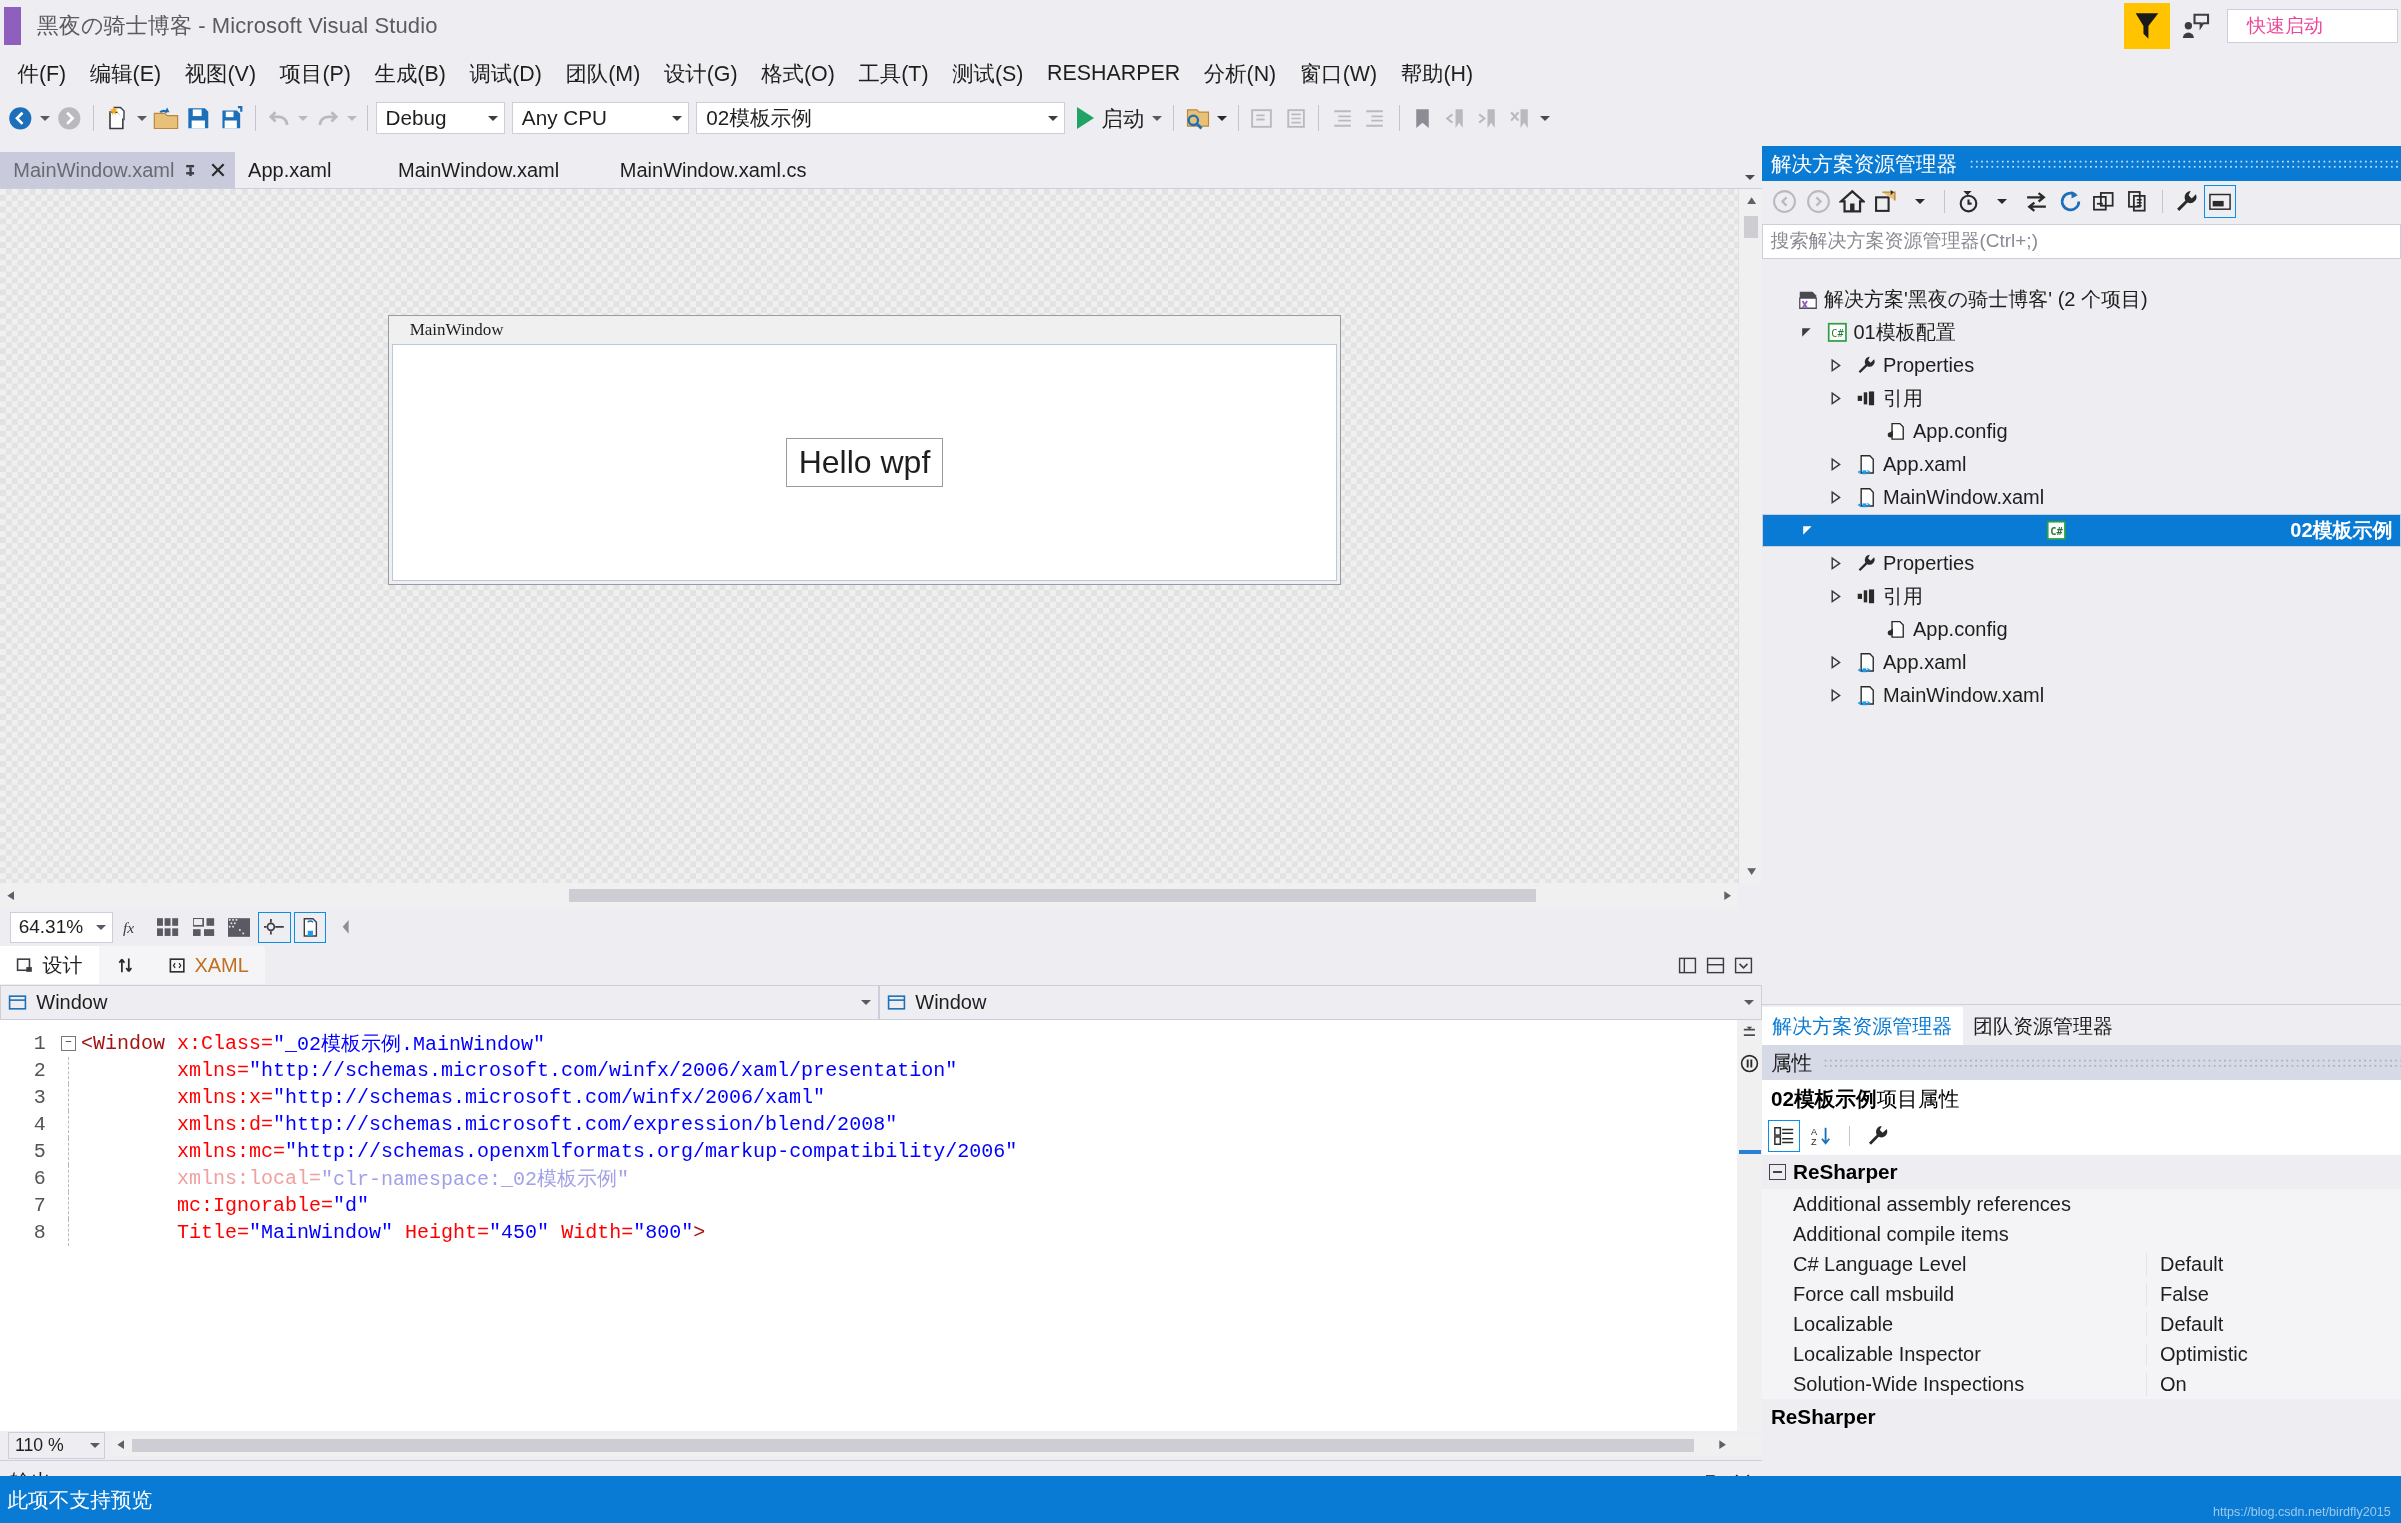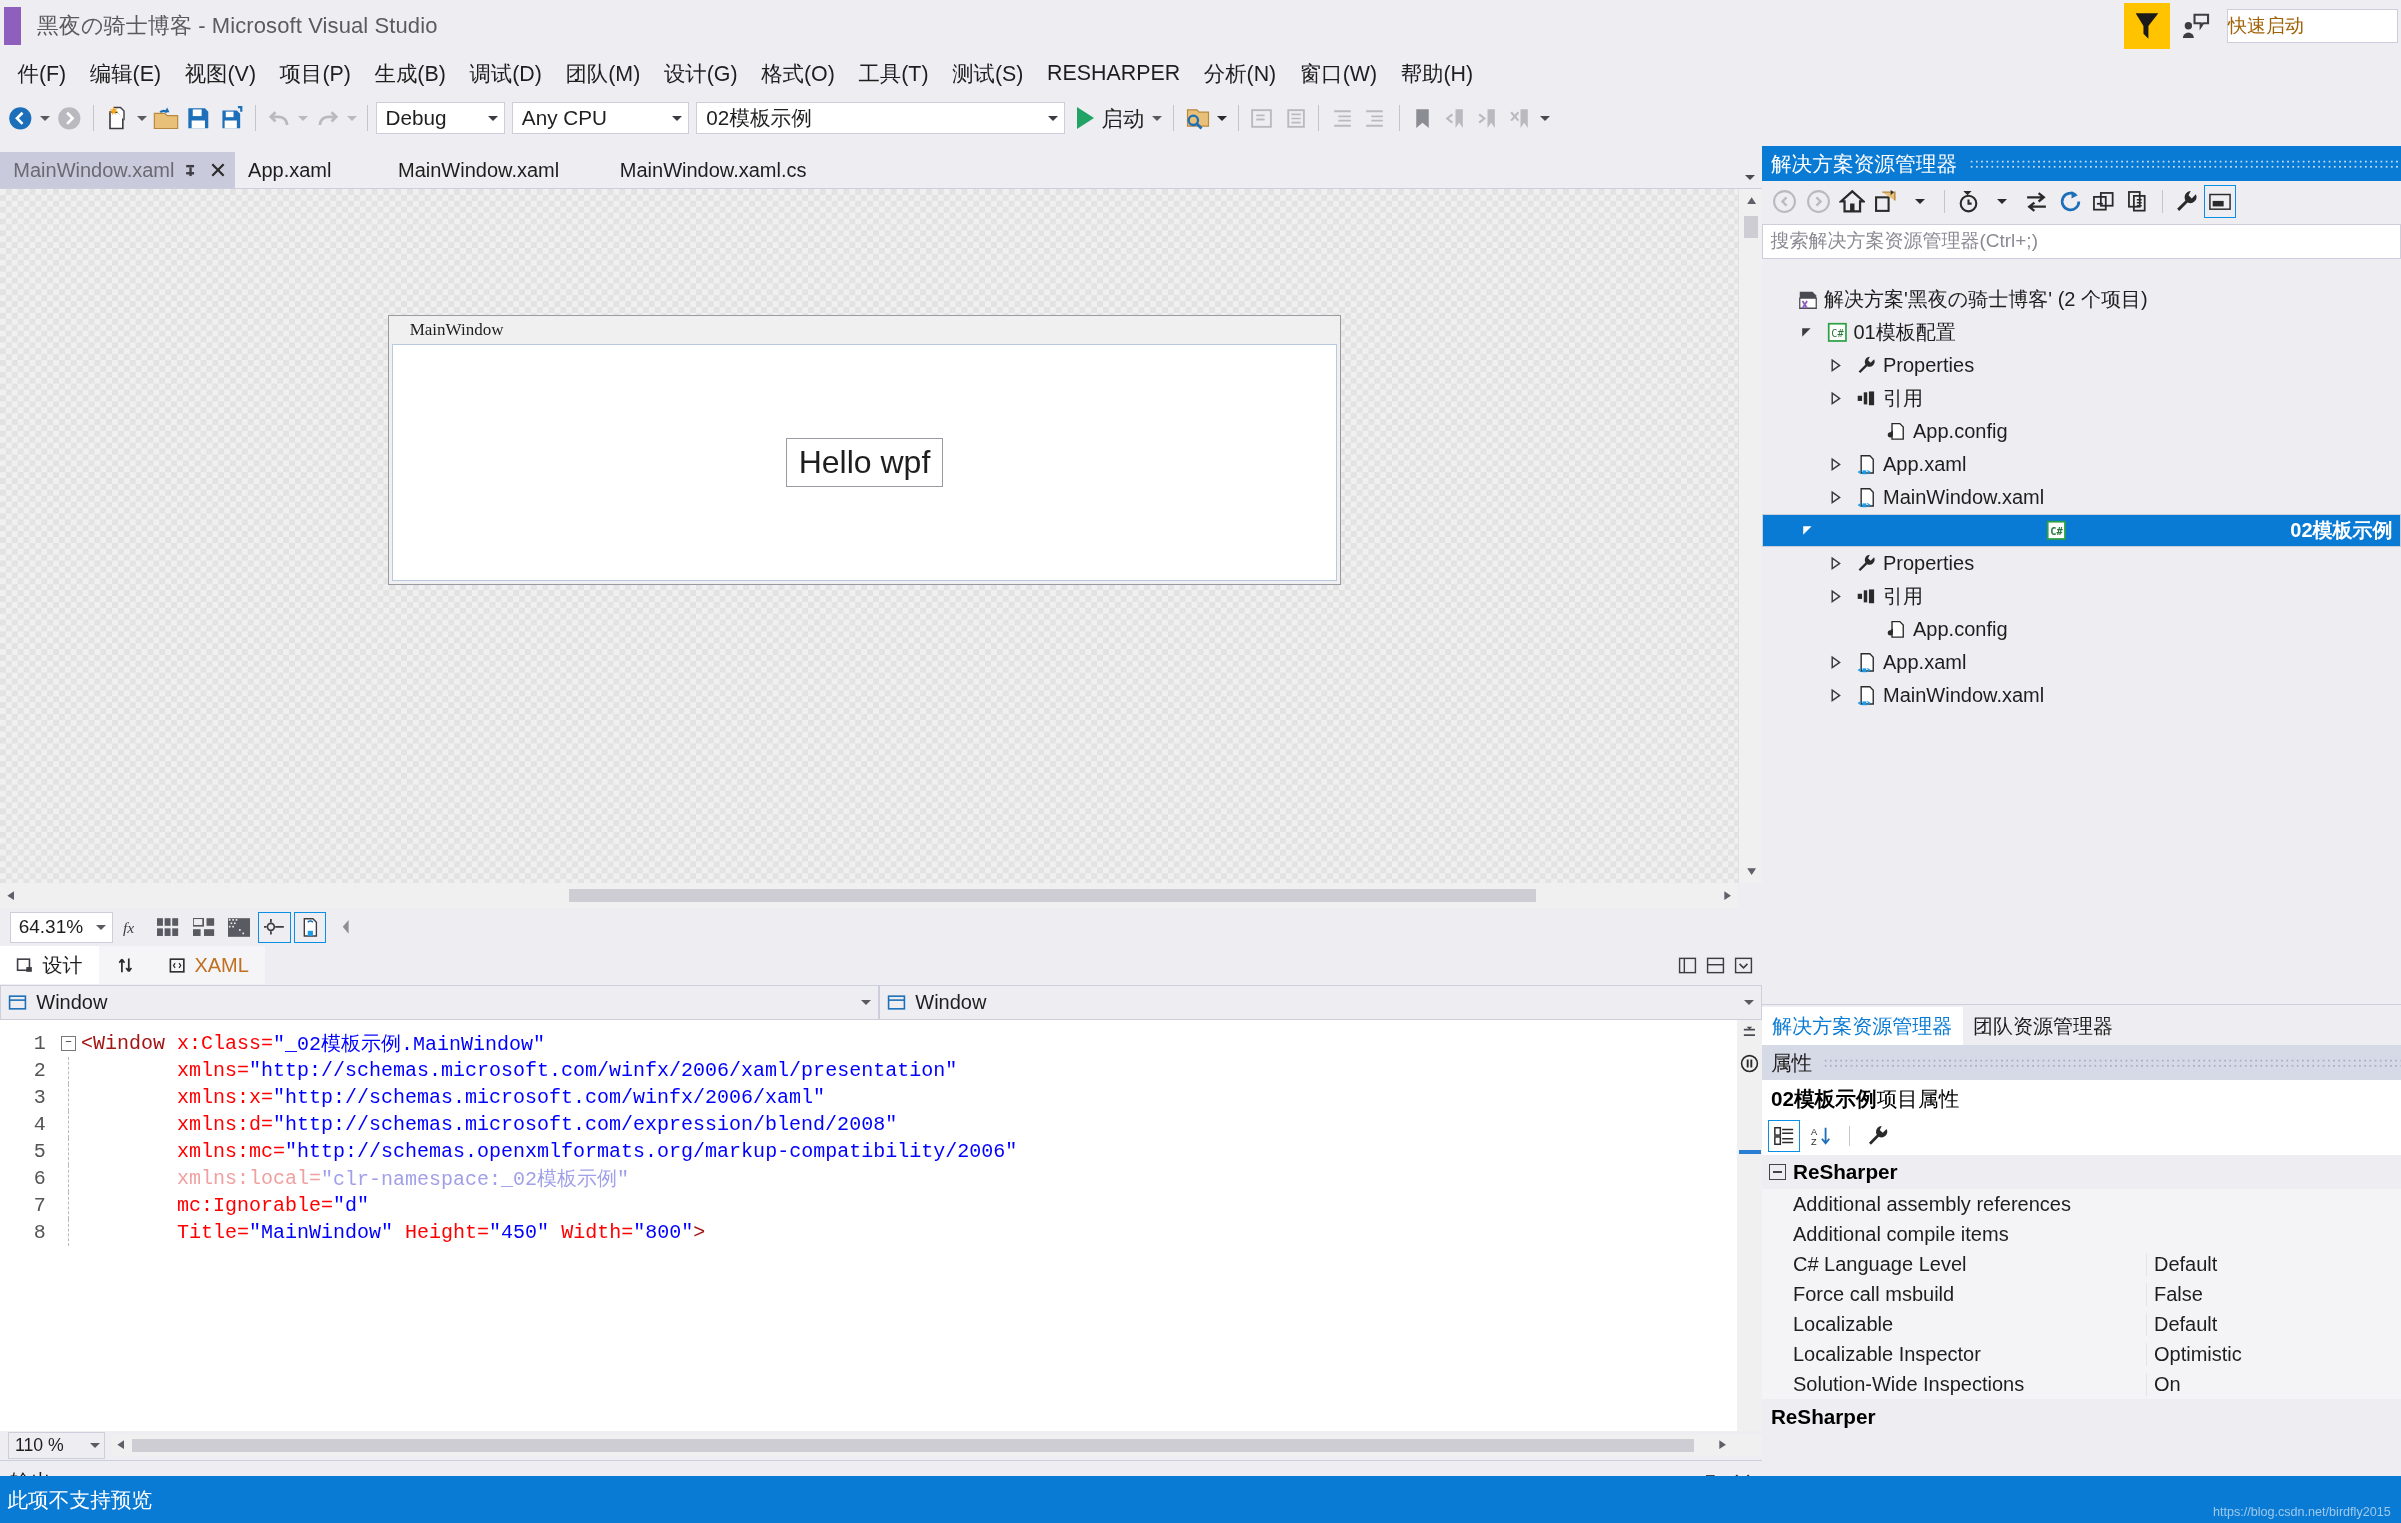--- a/index.html
+++ b/index.html
@@ -22,21 +22,21 @@
     white-space:nowrap;
   }
   .title-right { position:absolute; right:0; top:0; height:52px; display:flex; align-items:center; }
   .flag-btn {
     width:46px; height:46px; background:#ffc300; display:flex;
     align-items:center; justify-content:center; margin-right:5.9px;
   }
   .feedback-btn { width:41px;height:41px;display:flex;align-items:center;justify-content:center;margin-right:10.3px; }
   .quick-launch {
     width: 171px; height:34px; background:#fff; border:0.7px solid #cccedb;
-    display:flex; align-items:center; padding-left:0; font-size:19px; color:#a16207;
+    display:flex; align-items:center; padding-left:19px; font-size:19px; color:#ec4899;
     margin-right: 3px;
   }
 
   
   .menubar { height: 43px; display:flex; align-items:center; background:#eeeef2; padding-left: 16px; }
   .menu-item { font-size: 21.4px; color:#1e1e1e; padding: 4.4px 11.8px; white-space:nowrap; }
   .menu-item:first-child { margin-left:-10.3px; }
 
   
   .toolbar { height: 46px; display:flex; align-items:center; background:#eeeef2; padding-left:4.4px; gap:0px; }
@@ -164,21 +164,21 @@
   .props-obj { height:37px; background:#fff; display:flex; align-items:center; padding-left:8.9px; font-size:20.7px; }
   .props-obj b { font-weight:bold; }
   .props-tools { height:38px; background:#fff; display:flex; align-items:center; padding-left:5.9px; gap:4.4px; }
   .pt-ic { width:32.5px;height:32.5px;display:flex;align-items:center;justify-content:center; }
   .pt-ic.boxed { border:1.5px solid #0a8fe6; }
   .props-group { height:34px; display:flex; align-items:center; gap:7.4px; padding-left:7.4px; font-size:20.7px; font-weight:bold; background:#eeeef2; }
   .minus-box { width:16.2px;height:16.2px;border:1.1px solid #444; display:flex;align-items:center;justify-content:center; }
   .minus-box i { display:block; width:8.9px;height:1.5px;background:#444; }
   .prow { height:30px; display:flex; align-items:center; font-size:20px; background:#f4f4f7; }
   .prow .pname { width:384px; padding-left:31px; color:#1e1e1e; white-space:nowrap; overflow:hidden; }
-  .prow .pval { flex:1; padding-left:7px; border-left:0.7px solid #e3e3ea; color:#1e1e1e; white-space:nowrap; }
+  .prow .pval { flex:1; padding-left:13px; border-left:0.7px solid #e3e3ea; color:#1e1e1e; white-space:nowrap; }
   .props-footer { height:35px; display:flex; align-items:center; padding-left:8.9px; font-size:20.7px; font-weight:bold; background:#eeeef2; }
 
   
   .statusbar { position:absolute; left:0; right:0; bottom:0; height:47px; background:#0a7bd4; display:flex; align-items:center; }
   .status-text { font-size:20.7px; color:#fff; padding-left:7.4px; }
   .watermark { position:absolute; right:10.3px; bottom:3.7px; font-size:12.6px; color:#9fc9ec; }
 
   svg { display:block; }
 </style>
 </head>

